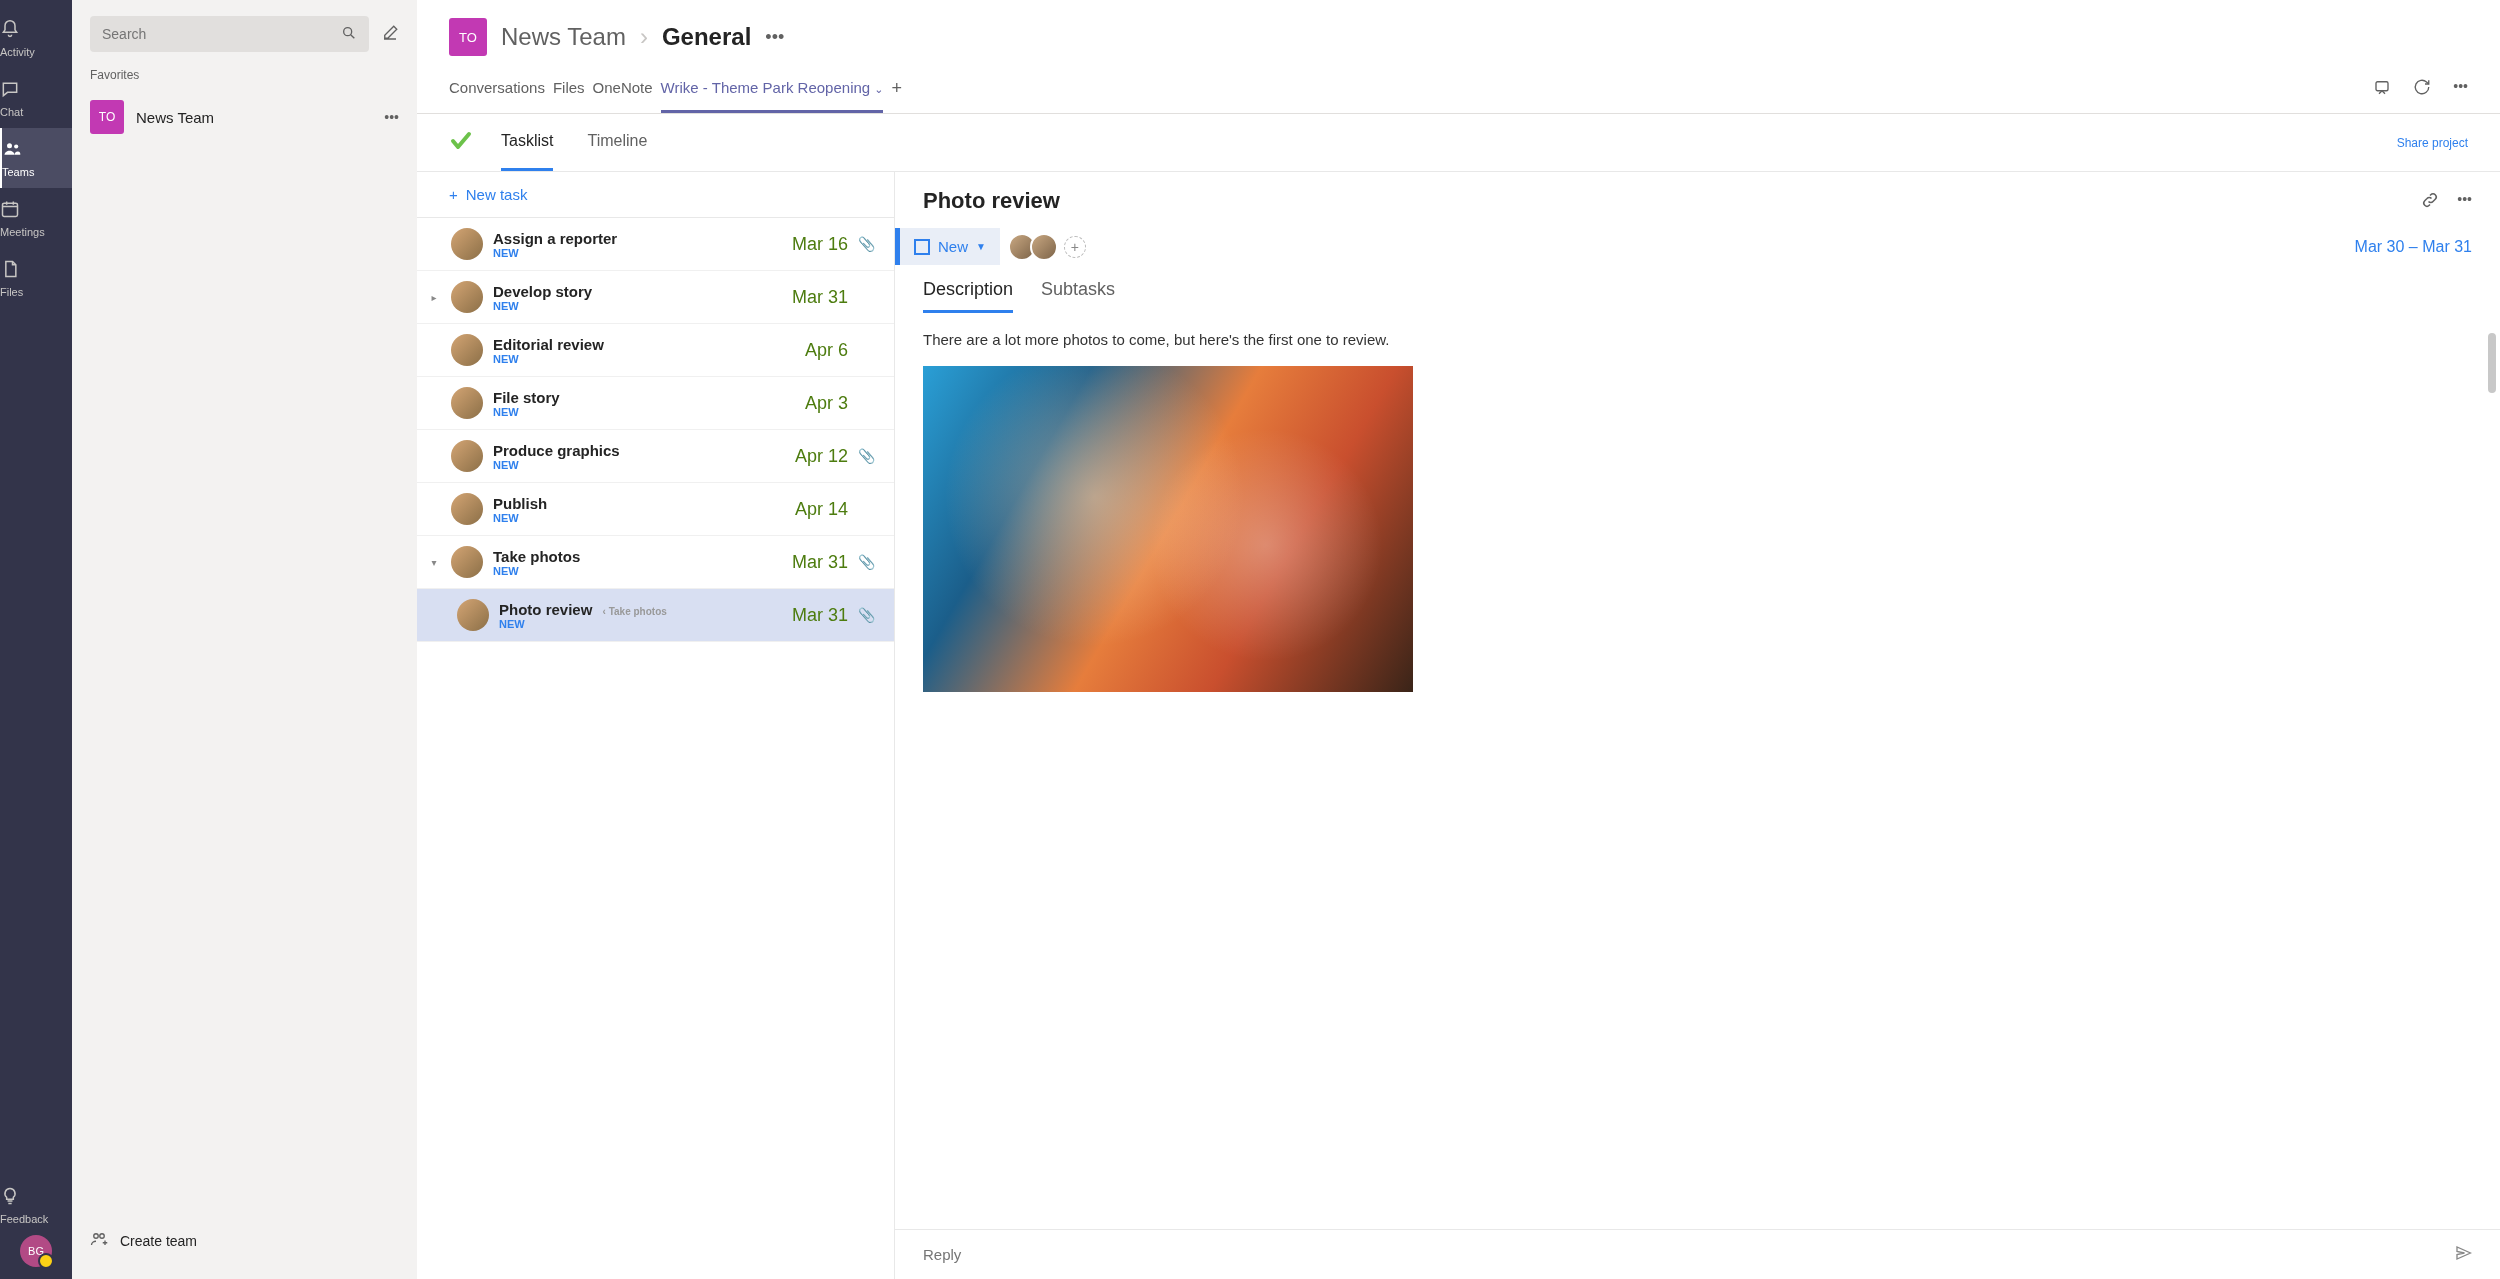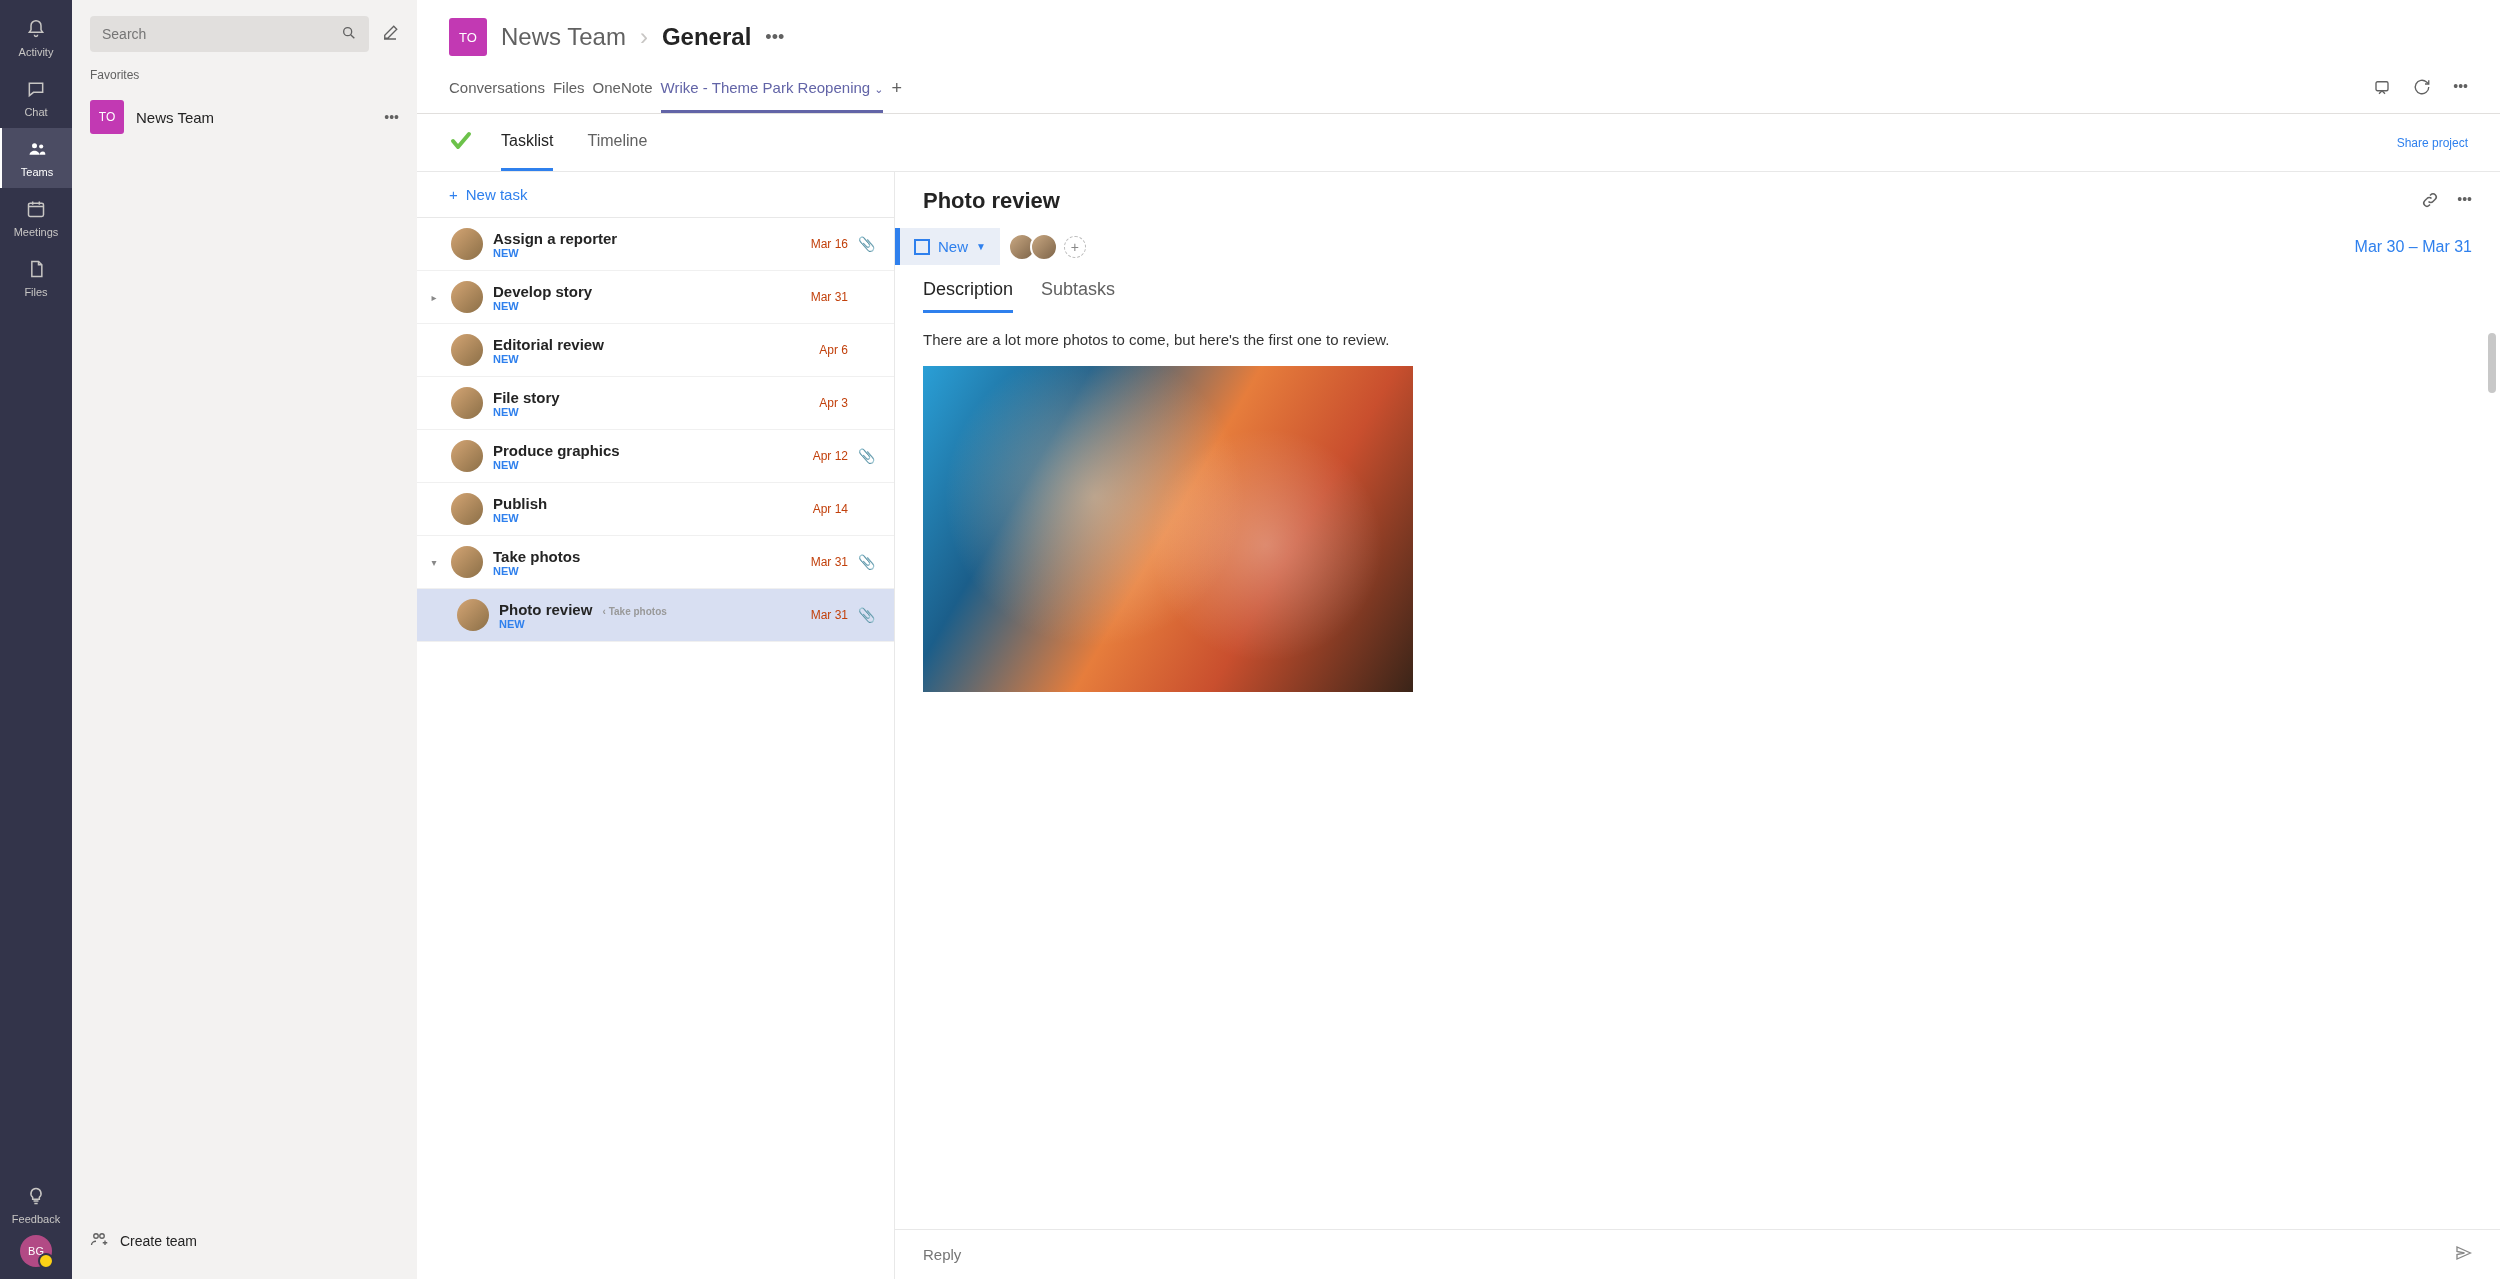--- a/index.html
+++ b/index.html
@@ -1,21 +1,21 @@
 <!DOCTYPE html>
 <html><head>
 <meta charset="utf-8">
 <style>
 * { box-sizing: border-box; margin: 0; padding: 0; }
 body { font-family: "Segoe UI", -apple-system, sans-serif; font-size: 14px; color: #242424; overflow: hidden; width: 2500px; height: 1279px; transform-origin: top left; }
 .app { display: flex; width: 100%; height: 100vh; }
 
 
 .app-rail { width: 72px; background: #33344a; display: flex; flex-direction: column; align-items: center; padding-top: 8px; color: #c8c6c4; }
-.rail-item { width: 72px; height: 60px; display: flex; flex-direction: column; align-items: center; justify-content: center; gap: 2px; font-size: 11px; cursor: pointer; color: #c8c6c4; }
+.rail-item { width: 72px; height: 60px; display: flex; flex-direction: column; justify-content: center; gap: 2px; font-size: 11px; cursor: pointer; color: #c8c6c4; }
 .rail-item.active { background: #4b4c63; color: #fff; border-left: 2px solid #fff; }
 .rail-spacer { flex: 1; }
 .rail-avatar { width: 32px; height: 32px; border-radius: 50%; background: #b24a85; color: #fff; display: flex; align-items: center; justify-content: center; font-size: 11px; margin-bottom: 12px; position: relative; }
 .rail-avatar::after { content: ""; position: absolute; bottom: -2px; right: -2px; width: 12px; height: 12px; background: #fcd116; border-radius: 50%; border: 2px solid #33344a; }
 .rail-icon { font-size: 20px; }
 
 
 .team-panel { width: 345px; background: #f3f2f1; display: flex; flex-direction: column; padding: 16px 0; position: relative; }
 .search-row { display: flex; gap: 12px; padding: 0 18px 16px 18px; align-items: center; }
 .search-box { flex: 1; height: 36px; background: #e1dfdd; border-radius: 4px; display: flex; align-items: center; padding: 0 12px; color: #616161; }
@@ -58,21 +58,21 @@
 .tasklist { width: 478px; border-right: 1px solid #e8e8e8; display: flex; flex-direction: column; }
 .new-task { padding: 14px 32px; color: #2f80ed; font-size: 15px; cursor: pointer; display: flex; align-items: center; gap: 8px; border-bottom: 1px solid #e8e8e8; }
 .tasks { flex: 1; overflow-y: auto; }
 .task { display: flex; align-items: center; padding: 10px 20px 10px 10px; border-bottom: 1px solid #f0f0f0; gap: 10px; cursor: pointer; }
 .task.selected { background: #d8dff2; }
 .task-expand { width: 14px; text-align: center; color: #888; font-size: 10px; }
 .task-av { width: 32px; height: 32px; border-radius: 50%; background: linear-gradient(135deg,#d4a574,#8b6f47); flex-shrink: 0; }
 .task-body { flex: 1; }
 .task-title { font-size: 15px; font-weight: 600; color: #242424; }
 .task-status { font-size: 11px; font-weight: 700; color: #2f80ed; }
-.task-date { color: #c2410c; font-size: 12px; }
+.task-date { color: #4d7c0f; font-size: 18px; }
 .task-clip { color: #bbb; width: 16px; }
 .subtask-indent { padding-left: 40px; }
 .task-parent { color: #999; font-size: 10px; margin-left: 6px; }
 
 
 .detail { flex: 1; display: flex; flex-direction: column; }
 .detail-head { display: flex; align-items: center; padding: 16px 28px 14px 28px; gap: 12px; }
 .detail-title { font-size: 22px; font-weight: 700; flex: 1; }
 .detail-icons { display: flex; gap: 18px; color: #616161; }
 .detail-icons span { cursor: pointer; }

